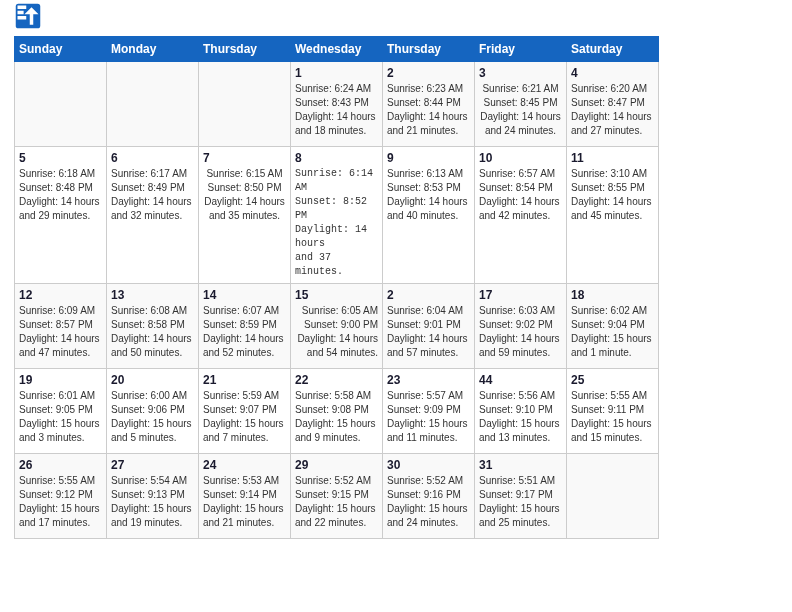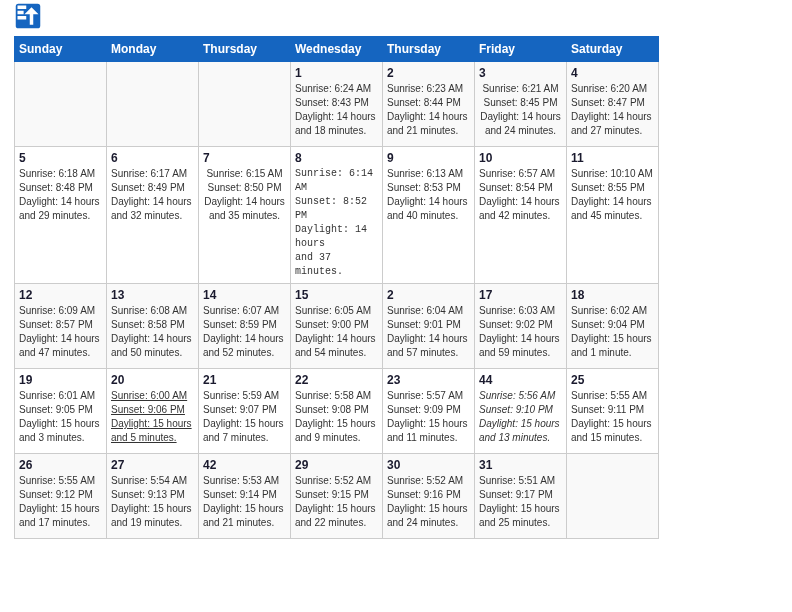--- a/index.html
+++ b/index.html
@@ -201,21 +201,21 @@
           </td>
           <td>
             <span class="day-num">10</span>
             <div class="day-info" style="white-space: pre-line;">Sunrise: 6:57 AM
 Sunset: 8:54 PM
 Daylight: 14 hours
 and 42 minutes.</div>
           </td>
           <td>
             <span class="day-num">11</span>
-            <div class="day-info" style="white-space: pre-line;">Sunrise: 10:10 AM
+            <div class="day-info" style="white-space: pre-line;">Sunrise: 3:10 AM
 Sunset: 8:55 PM
 Daylight: 14 hours
 and 45 minutes.</div>
           </td>
         </tr>
         <tr>
           <td>
             <span class="day-num">12</span>
             <div class="day-info" style="white-space: pre-line;">Sunrise: 6:09 AM
 Sunset: 8:57 PM
@@ -231,21 +231,21 @@
           </td>
           <td>
             <span class="day-num">14</span>
             <div class="day-info" style="white-space: pre-line;">Sunrise: 6:07 AM
 Sunset: 8:59 PM
 Daylight: 14 hours
 and 52 minutes.</div>
           </td>
           <td>
             <span class="day-num">15</span>
-            <div class="day-info" style="white-space: pre-line;">Sunrise: 6:05 AM
+            <div class="day-info" style="white-space: pre-line; text-align: right;">Sunrise: 6:05 AM
 Sunset: 9:00 PM
 Daylight: 14 hours
 and 54 minutes.</div>
           </td>
           <td>
             <span class="day-num">2</span>
             <div class="day-info" style="white-space: pre-line;">Sunrise: 6:04 AM
 Sunset: 9:01 PM
 Daylight: 14 hours
 and 57 minutes.</div>
@@ -268,21 +268,21 @@
         <tr>
           <td>
             <span class="day-num">19</span>
             <div class="day-info" style="white-space: pre-line;">Sunrise: 6:01 AM
 Sunset: 9:05 PM
 Daylight: 15 hours
 and 3 minutes.</div>
           </td>
           <td>
             <span class="day-num">20</span>
-            <div class="day-info" style="white-space: pre-line; text-decoration: underline;">Sunrise: 6:00 AM
+            <div class="day-info" style="white-space: pre-line;">Sunrise: 6:00 AM
 Sunset: 9:06 PM
 Daylight: 15 hours
 and 5 minutes.</div>
           </td>
           <td>
             <span class="day-num">21</span>
             <div class="day-info" style="white-space: pre-line;">Sunrise: 5:59 AM
 Sunset: 9:07 PM
 Daylight: 15 hours
 and 7 minutes.</div>
@@ -296,21 +296,21 @@
           </td>
           <td>
             <span class="day-num">23</span>
             <div class="day-info" style="white-space: pre-line;">Sunrise: 5:57 AM
 Sunset: 9:09 PM
 Daylight: 15 hours
 and 11 minutes.</div>
           </td>
           <td>
             <span class="day-num">44</span>
-            <div class="day-info" style="white-space: pre-line; font-style: italic;">Sunrise: 5:56 AM
+            <div class="day-info" style="white-space: pre-line;">Sunrise: 5:56 AM
 Sunset: 9:10 PM
 Daylight: 15 hours
 and 13 minutes.</div>
           </td>
           <td>
             <span class="day-num">25</span>
             <div class="day-info" style="white-space: pre-line;">Sunrise: 5:55 AM
 Sunset: 9:11 PM
 Daylight: 15 hours
 and 15 minutes.</div>
@@ -325,21 +325,21 @@
 and 17 minutes.</div>
           </td>
           <td>
             <span class="day-num">27</span>
             <div class="day-info" style="white-space: pre-line;">Sunrise: 5:54 AM
 Sunset: 9:13 PM
 Daylight: 15 hours
 and 19 minutes.</div>
           </td>
           <td>
-            <span class="day-num">42</span>
+            <span class="day-num">24</span>
             <div class="day-info" style="white-space: pre-line;">Sunrise: 5:53 AM
 Sunset: 9:14 PM
 Daylight: 15 hours
 and 21 minutes.</div>
           </td>
           <td>
             <span class="day-num">29</span>
             <div class="day-info" style="white-space: pre-line;">Sunrise: 5:52 AM
 Sunset: 9:15 PM
 Daylight: 15 hours

